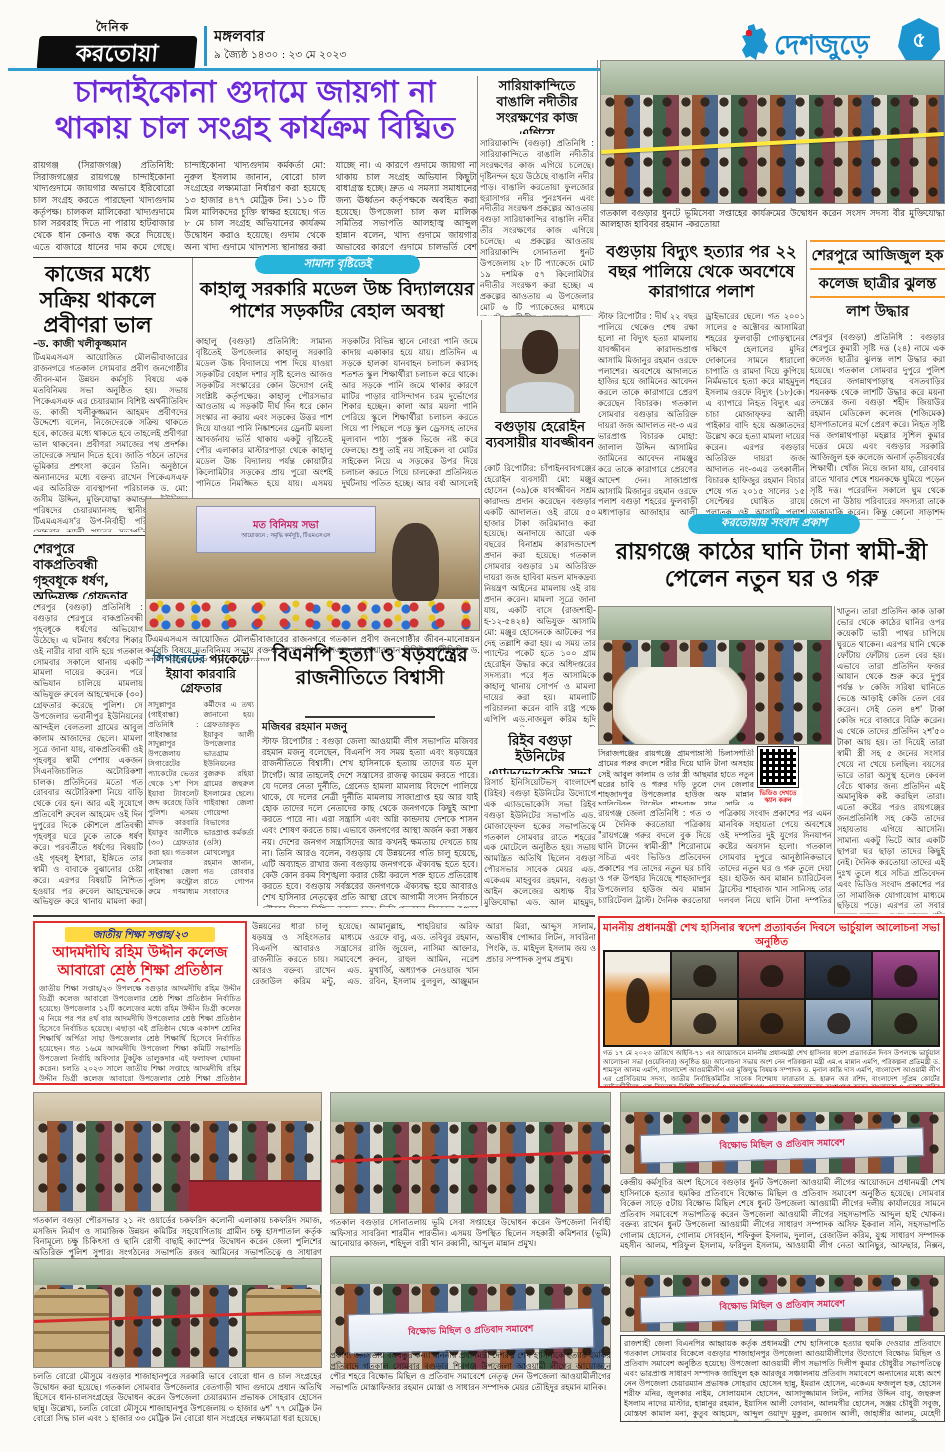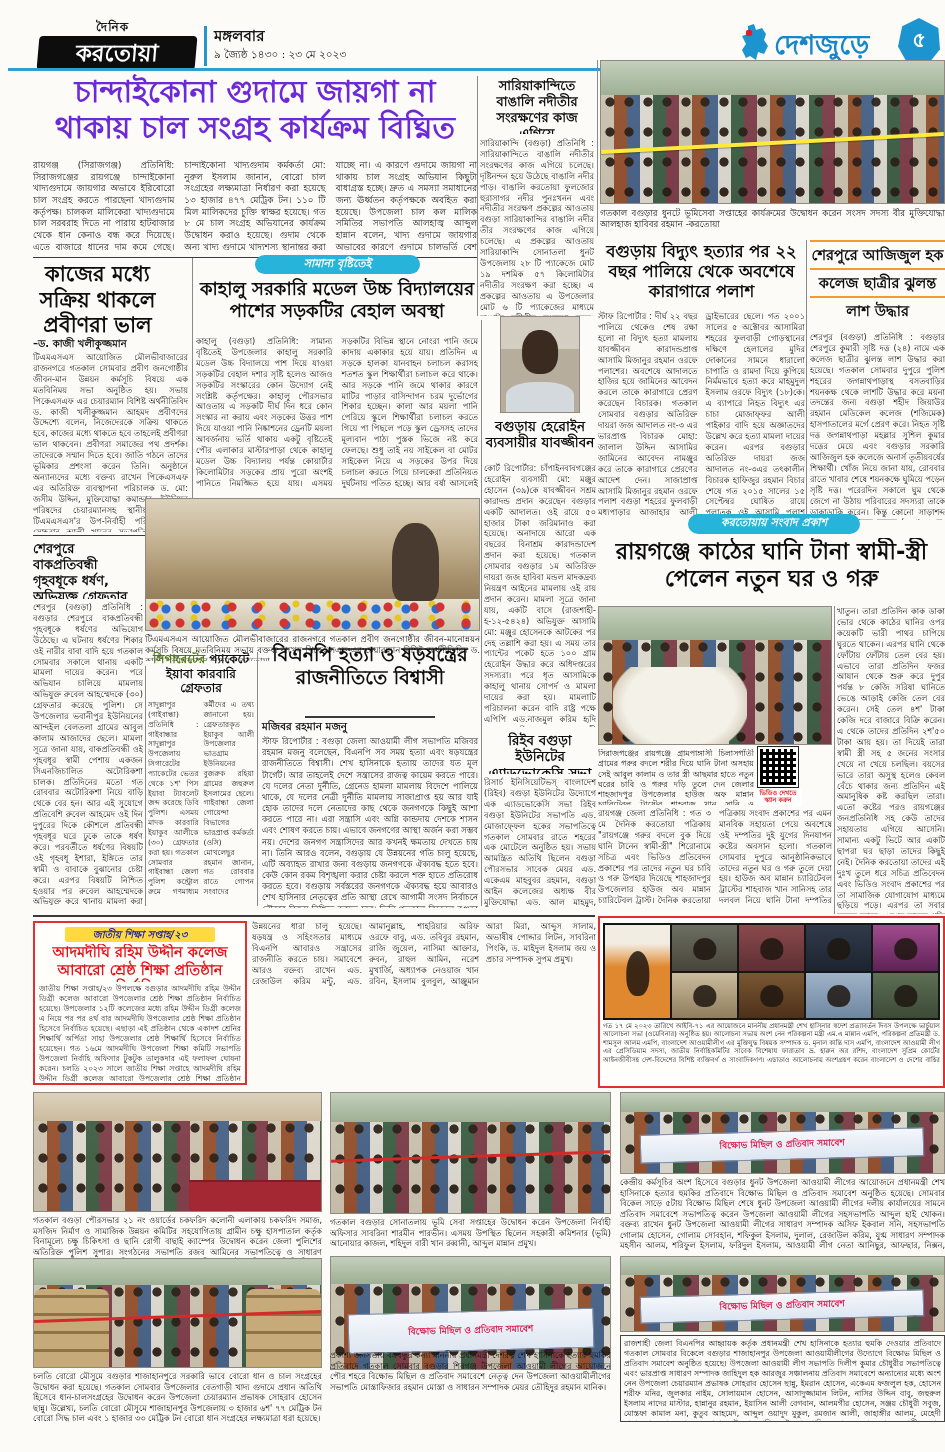--- a/index.html
+++ b/index.html
@@ -101,31 +101,35 @@
 <div class="abs b" style="left:33px;top:336px;width:155px;font-size:10px">–ড. কাজী খলীকুজ্জমান</div>
 <div class="abs body-s" style="left:33px;top:352px;width:155px;height:180px">টিএমএসএস আয়োজিত মৌলভীবাজারের রাজনগরে গতকাল সোমবার প্রবীণ জনগোষ্ঠীর জীবন-মান উন্নয়ন কর্মসূচি বিষয়ে এক মতবিনিময় সভা অনুষ্ঠিত হয়। সভায় পিকেএসএফ এর চেয়ারম্যান বিশিষ্ট অর্থনীতিবিদ ড. কাজী খলীকুজ্জমান আহমদ প্রবীণদের উদ্দেশ্যে বলেন, নিজেদেরকে সক্রিয় থাকতে হবে, কাজের মধ্যে থাকতে হবে তাহলেই প্রবীণরা ভাল থাকবেন। প্রবীণরা সমাজের পথ প্রদর্শক। তাদেরকে সম্মান দিতে হবে। জাতি গঠনে তাদের ভূমিকার প্রশংসা করেন তিনি। অনুষ্ঠানে অন্যান্যদের মধ্যে বক্তব্য রাখেন পিকেএসএফ এর অতিরিক্ত ব্যবস্থাপনা পরিচালক ড. মো: জসীম উদ্দিন, মুক্তিযোদ্ধা কমান্ডার, ইউনিয়ন পরিষদের চেয়ারম্যানসহ স্থানীয় গণিমান্য। টিএমএসএস'র উপ-নির্বাহী পরিচালক মো: সোহরাব আলী খানের সভাপতিত্বে অনুষ্ঠিত সভায় পিকেএসএফ এর চেয়ারম্যান দেশের উন্নয়নে পিকেএসএফ এবং টিএমএসএস এর বিজ্ঞানমুখী উদ্যোগের কথা তুলে ধরেন। খবর বিজ্ঞপ্তির।</div>
 <div class="hline" style="left:33px;top:535px;width:155px"></div>
 
 <div class="vline" style="left:192px;top:258px;height:274px"></div>
 <div class="abs kicker" style="left:255px;top:255px;width:165px;height:19px">সামান্য বৃষ্টিতেই</div>
 <div class="abs hl" style="left:196px;top:278px;width:282px;height:54px;font-size:18px">কাহালু সরকারি মডেল উচ্চ বিদ্যালয়ের পাশের সড়কটির বেহাল অবস্থা</div>
 <div class="abs body-s cols2" style="left:196px;top:336px;width:282px;height:158px">কাহালু (বগুড়া) প্রতিনিধি: সামান্য বৃষ্টিতেই উপজেলার কাহালু সরকারি মডেল উচ্চ বিদ্যালয়ে পাশ দিয়ে যাওয়া সড়কটির বেহাল দশার সৃষ্টি হলেও আজও সড়কটির সংস্কারের কোন উদ্যোগ নেই সংশ্লিষ্ট কর্তৃপক্ষের। কাহালু পৌরসভার আওতায় এ সড়কটি দীর্ঘ দিন ধরে কোন সংস্কার না করায় এবং সড়কের উত্তর পাশ দিয়ে যাওয়া পানি নিষ্কাশনের ড্রেনটি ময়লা আবর্জনায় ভর্তি থাকায় একটু বৃষ্টিতেই পৌর এলাকার মাস্টারপাড়া থেকে কাহালু মডেল উচ্চ বিদ্যালয় পর্যন্ত কোয়ার্টার কিলোমিটার সড়কের প্রায় পুরো অংশই পানিতে নিমজ্জিত হয়ে যায়। এসময় সড়কটির বিভিন্ন স্থানে নোংরা পানি জমে কাদায় একাকার হয়ে যায়। প্রতিদিন এ সড়কে হালকা যানবাহন চলাচল করাসহ শতশত স্কুল শিক্ষার্থীরা চলাচল করে থাকে। আর সড়কে পানি জমে থাকার কারণে মাটির পাড়ার বাসিন্দাগন চরম দুর্ভোগের শিকার হচ্ছেন। কালা আর ময়লা পানি পেরিয়ে স্কুলে শিক্ষার্থীরা চলাচল করতে গিয়ে পা পিছলে পড়ে স্কুল ড্রেসসহ তাদের মূল্যবান পাঠ্য পুস্তক ভিজে নষ্ট করে ফেলছে। শুধু তাই নয় সাইকেল বা মোটর সাইকেল নিয়ে এ সড়কের উপর দিয়ে চলাচল করতে গিয়ে চালকেরা প্রতিনিয়ত দুর্ঘটনায় পতিত হচ্ছে। আর বর্ষা আসলেই সড়কটির বেহাল দশার সৃষ্টি হয়। বর্ষার সময় সাধারণ মানুষ, স্কুলের শিক্ষার্থী সহ যানবাহনগুলো এ সড়কটি পরিহার করে বিকল্প পথ হিসেবে কাহালু তাইরুন্নেছা বালিকা উচ্চ বিদ্যালয়ের পাশের সড়ক এবং কাহালু বাজারের মধ্যে দিয়ে চলাচল করে থাকে। অপর দিকে কাহালু সরদারপাড়া গ্রামের উত্তর পাশে কয়েক মাস আগে থেকে ড্রেনের উপরের একটি স্লাব ভেঙে পড়লেও আজও সেই স্থান মেরামত করা হয়নি। বর্তমানে ঝুঁকিপূর্ণ অবস্থায় সরদারপাড়া সড়ক দিয়ে মানুষ ও যানবাহন চলাচল করছে। কাহালু উচ্চ বিদ্যালয়ের পাশ দিয়ে যাওয়া সড়কটির বেহাল দশা সম্পর্কে কাহালু পৌর মেয়র আব্দুল মান্নানের সাথে কথা বলা হলে তিনি বলেন অচিরেই টেন্ডারের মাধ্যমে এ সড়কটি মেরামত করা হবে। তবে কাহালু পৌরবাসী সড়কটি দ্রুত সংস্কারের দাবি জানিয়েছে।</div>
 
 <div class="photo ph-indoor" style="left:145px;top:498px;width:335px;height:133px">
+  <div class="meet-banner">
+    <div class="t1">মত বিনিময় সভা</div>
+    <div class="t2">আয়োজনে : সমৃদ্ধি কর্মসূচি, টিএমএসএস</div>
+  </div>
   <div class="flowers"></div>
   <div style="position:absolute;right:12%;top:18%;width:14%;height:60%;background:#4a3b30;border-radius:45% 45% 20% 20%"></div>
 </div>
 <div class="abs caption" style="left:145px;top:634px;width:335px;height:27px;font-size:8.5px">টিএমএসএস আয়োজিত মৌলভীবাজারের রাজনগরে গতকাল প্রবীণ জনগোষ্ঠীর জীবন-মানোন্নয়ন কর্মসূচি বিষয়ে মতবিনিময় সভায় বক্তব্য রাখেন পিকেএসএফ-এর চেয়ারম্যান বিশিষ্ট অর্থনীতিবিদ ড. কাজী খলীকুজ্জমান আহমদ        -করতোয়া</div>
 
 <div class="abs hl" style="left:33px;top:541px;width:110px;height:58px;font-size:13px;text-align:left">শেরপুরে বাকপ্রতিবন্ধী গৃহবধূকে ধর্ষণ, অভিযুক্ত গ্রেফতার</div>
 <div class="abs body-s" style="left:33px;top:602px;width:110px;height:303px">শেরপুর (বগুড়া) প্রতিনিধি : বগুড়ার শেরপুরে বাকপ্রতিবন্ধী গৃহবধূকে ধর্ষণের অভিযোগ উঠেছে। এ ঘটনায় ধর্ষণের শিকার ওই নারীর বাবা বাদি হয়ে গতকাল সোমবার সকালে থানায় একটি মামলা দায়ের করেন। পরে অভিযান চালিয়ে মামলায় অভিযুক্ত রুবেল আহম্মেদকে (৩০) গ্রেফতার করেছে পুলিশ। সে উপজেলার ভবানীপুর ইউনিয়নের আন্দইল বেলতলা গ্রামের আবুল কালাম আজাদের ছেলে। মামলা সূত্রে জানা যায়, বাকপ্রতিবন্ধী ওই গৃহবধূর স্বামী পেশায় একজন সিএনজিচালিত অটোরিকশা চালক। প্রতিদিনের মতো গত রোববার অটোরিকশা নিয়ে বাড়ি থেকে বের হন। আর এই সুযোগে প্রতিবেশি রুবেল আহমেদ ওই দিন দুপুরের দিকে কৌশলে প্রতিবন্ধী গৃহবধূর ঘরে ঢুকে তাকে ধর্ষণ করে। পরবর্তীতে ধর্ষণের বিষয়টি ওই গৃহবধূ ইশারা, ইঙ্গিতে তার স্বামী ও বাবাকে বুঝানোর চেষ্টা করে। এরপর বিষয়টি নিশ্চিত হওয়ার পর রুবেল আহম্মেদকে অভিযুক্ত করে থানায় মামলা করা হয় বলে এজাহারে উল্লেখ করা হয়েছে। শেরপুর থানার পুলিশ পরিদর্শক (তদন্ত) আজমগীর হোসেন বলেন, এ ঘটনায় নারী ও শিশু নির্যাতন দমন আইনে মামলা নেওয়া হয়েছে। সেইসঙ্গে মামলায় অভিযুক্ত রুবেলকে গ্রেফতার করে গতকাল সোমবার বিকেলে বগুড়ায় আদালতে পাঠানো হয়। এছাড়া ভিকটিমকেও ডাক্তারী পরীক্ষার জন্য বগুড়া শহীদ জিয়াউর রহমান মেডিকেল কলেজ হাসপাতালে পাঠানো হয়েছে।</div>
 <div class="vline" style="left:145px;top:666px;height:240px"></div>
 
 <div class="abs hl" style="left:148px;top:652px;width:106px;height:44px;font-size:12px">
-  <span style="color:#4d7c0f">সিগারেটের</span><span> প্যাকেটে ইয়াবা কারবারি গ্রেফতার</span>
+  <span style="color:#0c4a6e">সিগারেটের</span><span> প্যাকেটে ইয়াবা কারবারি গ্রেফতার</span>
 </div>
 <div class="abs body-s cols2" style="left:148px;top:700px;width:106px;height:206px;font-size:7.4px;column-gap:5px">সাদুল্লাপুর (গাইবান্ধা) প্রতিনিধি : গাইবান্ধার সাদুল্লাপুর উপজেলায় সিগারেটের প্যাকেটের ভেতর থেকে ১শ' পিস ইয়াবা ট্যাবলেট জব্দ করেছে ডিবি পুলিশ। এসময় মাদক কারবারি ইয়াকুব আলীকে (৩০) গ্রেফতার করা হয়। গতকাল সোমবার গাইবান্ধা জেলা পুলিশ কন্ট্রোল রুমে গণমাধ্যম কর্মীদের এ তথ্য জানানো হয়। গ্রেফতারকৃত ইয়াকুব আলী উপজেলার ভাতগ্রাম ইউনিয়নের বুজরুক রহিয়া গ্রামের জহুরুল ইসলামের ছেলে। গাইবান্ধা জেলা গোয়েন্দা বিভাগের ভারপ্রাপ্ত কর্মকর্তা (ওসি) মোখলেছুর রহমান জানান, গত রোববার রাতে গোপন সংবাদের ভিত্তিতে ওই ইউনিয়নের খোর্দ্দরুহিয়া এলাকার জামালগঞ্জ ব্রিজের পাশে তিন রাস্তার মোড়ে অভিযান পরিচালনা করেন। এসময় ধৃত ইয়াকুব আলীর কাছে থাকা তারবি সিগারেটের প্যাকেটের ভেতর থেকে গোলাপি রংয়ের মাদকদ্রব্য ইয়াবা ট্যাবলেটগুলো জব্দ করেন।</div>
 <div class="vline" style="left:257px;top:652px;height:254px"></div>
 
 <div class="abs hl" style="left:262px;top:643px;width:216px;height:60px;font-size:19px">বিএনপি হত্যা ও ষড়যন্ত্রের রাজনীতিতে বিশ্বাসী</div>
 <div class="hline" style="left:305px;top:716px;width:130px;height:1.5px"></div>
 <div class="abs b rt" style="left:262px;top:719px;width:216px;font-size:10.5px">মজিবর রহমান মজনু</div>
 <div class="abs body-s" style="left:262px;top:736px;width:216px;height:172px;font-size:8.4px">স্টাফ রিপোর্টার : বগুড়া জেলা আওয়ামী লীগ সভাপতি মজিবর রহমান মজনু বলেছেন, বিএনপি সব সময় হত্যা এবং ষড়যন্ত্রের রাজনীতিতে বিশ্বাসী। শেখ হাসিনাকে হত্যায় তাদের যত মূল টার্গেট। আর তাহলেই দেশে সন্ত্রাসের রাজত্ব কায়েম করতে পারে। যে দলের নেতা দুর্নীতি, গ্রেনেড হামলা মামলায় বিদেশে পালিয়ে থাকে, যে দলের নেত্রী দুর্নীতি মামলায় সাজাপ্রাপ্ত হয় আর যাই হোক তাদের দলে নেতাদের কাছ থেকে জনগণকে কিছুই আশা করতে পারে না। এরা সন্ত্রাসি এবং অগ্নি কান্ডদায় দেশকে শাসন এবং শোষণ করতে চায়। এভাবে জনগণের আস্থা অর্জন করা সম্ভব নয়। দেশের জনগণ সন্ত্রাসিদের আর কখনই ক্ষমতায় দেখতে চায় না। তিনি আরও বলেন, বগুড়ায় যে উন্নয়নের গতি চালু হয়েছে, এটি অব্যাহত রাখার জন্য বগুড়ায় জনগণকে ঐক্যবদ্ধ হতে হবে। কেউ কোন রকম বিশৃঙ্খলা করার চেষ্টা করলে শক্ত হাতে প্রতিরোধ করতে হবে। বগুড়ায় সর্বস্তরের জনগণকে ঐক্যবদ্ধ হয়ে আবারও শেখ হাসিনার নেতৃত্বের প্রতি আস্থা রেখে আগামী সংসদ নির্বাচনে নৌকার বিজয় নিশ্চিত করতে হবে। তিনি গতকাল বিকেলে বগুড়া জেলা আওয়ামী লীগের উদ্যোগে আয়োজিত বঙ্গবন্ধু কন্যা শেখ হাসিনাকে হত্যার হুমকির প্রতিবাদে বিক্ষোভ মিছিল ও প্রতিবাদ সমাবেশে সভাপতির বক্তব্যে এসব কথা বলেন। প্রতিবাদ সমাবেশে প্রধান বক্তা জেলা আওয়ামী লীগ সাধারণ সম্পাদক রাগেবুল আহসান রিপু এমপি বলেন, প্রধানমন্ত্রী শেখ হাসিনা বগুড়ার মানুষকে সম্মানিত করেছেন। বিজ্ঞান ও প্রযুক্তি বিশ্ববিদ্যালয়, শহীদ মিনার, শাহ ফতেহ আলী সেতুসহ আরও</div>
 
 <div class="vline" style="left:481px;top:320px;height:586px"></div>
@@ -169,20 +173,21 @@
 
 <div class="box-red" style="left:33px;top:921px;width:214px;height:164px;padding:4px">
   <div style="width:150px;margin:0 auto;background:#ffd942;color:#1726a8;font-size:10px;font-weight:bold;font-style:italic;text-align:center;line-height:1.5;border-radius:2px">জাতীয় শিক্ষা সপ্তাহ/২৩</div>
   <div class="hl" style="font-size:14.5px;color:#e6131c;margin-top:2px;height:38px">আদমদীঘি রহিম উদ্দীন কলেজ আবারো শ্রেষ্ঠ শিক্ষা প্রতিষ্ঠান নির্বাচিত</div>
   <div class="body-s" style="height:98px;font-size:7.5px;margin-top:2px">জাতীয় শিক্ষা সপ্তাহ/২৩ উপলক্ষে বগুড়ার আদমদীঘি রহিম উদ্দীন ডিগ্রী কলেজ আবারো উপজেলার শ্রেষ্ঠ শিক্ষা প্রতিষ্ঠান নির্বাচিত হয়েছে। উপজেলার ১২টি কলেজের মধ্যে রহিম উদ্দীন ডিগ্রী কলেজ এ নিয়ে পর পর ৪র্থ বার আদমদীঘি উপজেলার শ্রেষ্ঠ শিক্ষা প্রতিষ্ঠান হিসেবে নির্বাচিত হয়েছে। এছাড়া এই প্রতিষ্ঠান থেকে একাদশ শ্রেনির শিক্ষার্থি অর্পিতা সাহা উপজেলার শ্রেষ্ঠ শিক্ষার্থি হিসেবে নির্বাচিত হয়েছেন। গত ১৬মে আদমদীঘি উপজেলা শিক্ষা কমিটি সভাপতি উপজেলা নির্বাহি অফিসার টুকটুক তালুকদার এই ফলাফল ঘোষনা করেন। চলতি ২০২৩ সালে জাতীয় শিক্ষা সপ্তাহে আদমদীঘি রহিম উদ্দীন ডিগ্রী কলেজ আবারো উপজেলার শ্রেষ্ঠ শিক্ষা প্রতিষ্ঠান নির্বাচিত হয়েছে। এর আগে এই প্রতিষ্ঠানটি ২০১৮, ২০১৯ ও ২০২০ সালে উপজেলার শ্রেষ্ঠ শিক্ষা প্রতিষ্ঠান হিসেবে নির্বাচিত হয়। অপরদিকে অত্র কলেজ থেকে শিক্ষার্থিদের বিভিন্ন প্রতিযোগীতার ৩৫টি ইভেন্টের মধ্যে ১৫টি ইভেন্টেই প্রথম স্থান লাভ করে। অধ্যক্ষ আব্দুর রহমান বিষয়টি নিশ্চিত করেন।</div>
 </div>
 
 <div class="abs body-s cols3" style="left:252px;top:921px;width:344px;height:164px;column-gap:7px">উন্নয়নের ধারা চালু হয়েছে। ষড়যন্ত্র ও সহিংসতার মাধ্যমে বিএনপি আবারও সন্ত্রাসের রাজনীতি করতে চায়। সমাবেশে আরও বক্তব্য রাখেন এড. রেজাউল করিম মন্টু, এড. আমানুল্লাহ, শাহরিয়ার অরিফ ওরফে বাবু, এড. তবিবুর রহমান, রাজি জুয়েল, নাসিমা আক্তার, রুবন, রাহুল আমিন, নরেশ মুখার্জি, অধ্যাপক নেওয়াজ খান রবিন, ইসলাম বুলবুল, আঞ্জুমান আরা মিরা, আব্দুস সালাম, অভাষীষ পোদ্দার লিটন, সাবরিনা পিংকি, ড. মাইদুল ইসলাম জয় ও প্রচার সম্পাদক সুপম প্রমুখ।</div>
 
 <div class="box-red" style="left:598px;top:916px;width:347px;height:172px;padding:3px;border-width:2.5px">
+  <div class="hl" style="font-size:10.5px;color:#e6131c;line-height:1.3">মাননীয় প্রধানমন্ত্রী শেখ হাসিনার স্বদেশ প্রত্যাবর্তন দিবসে ভার্চুয়াল আলোচনা সভা অনুষ্ঠিত</div>
   <div class="montage">
     <div class="vt vt1"></div>
     <div class="vt vt2"></div>
     <div class="vt vt3"></div>
     <div class="vt vt4"></div>
     <div class="vt vt5"></div>
     <div class="vt vt6"></div>
     <div class="vt vt7"></div>
     <div class="vt vt8"></div>
     <div class="vt vt9"></div>

